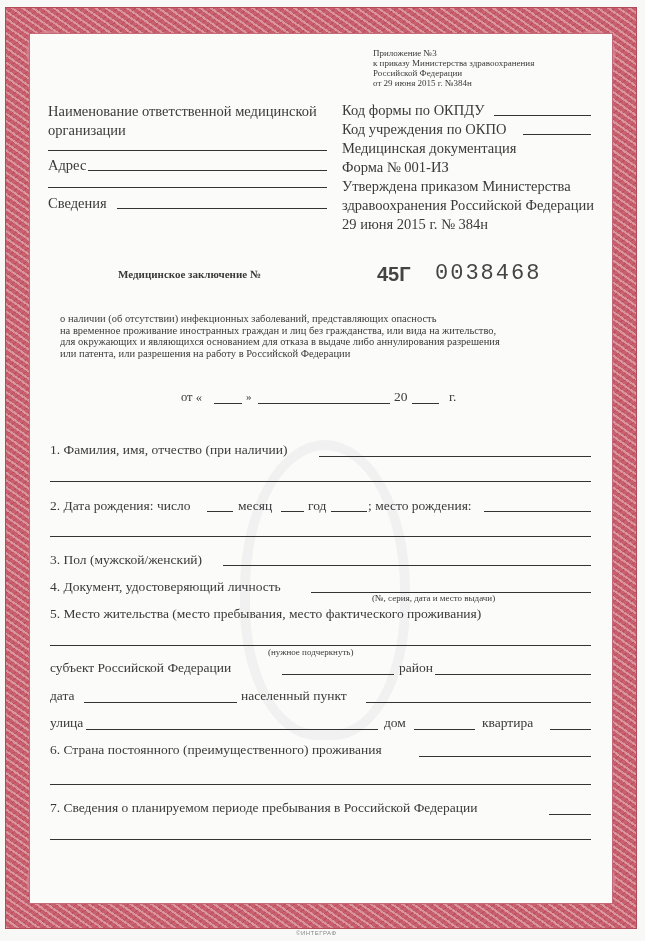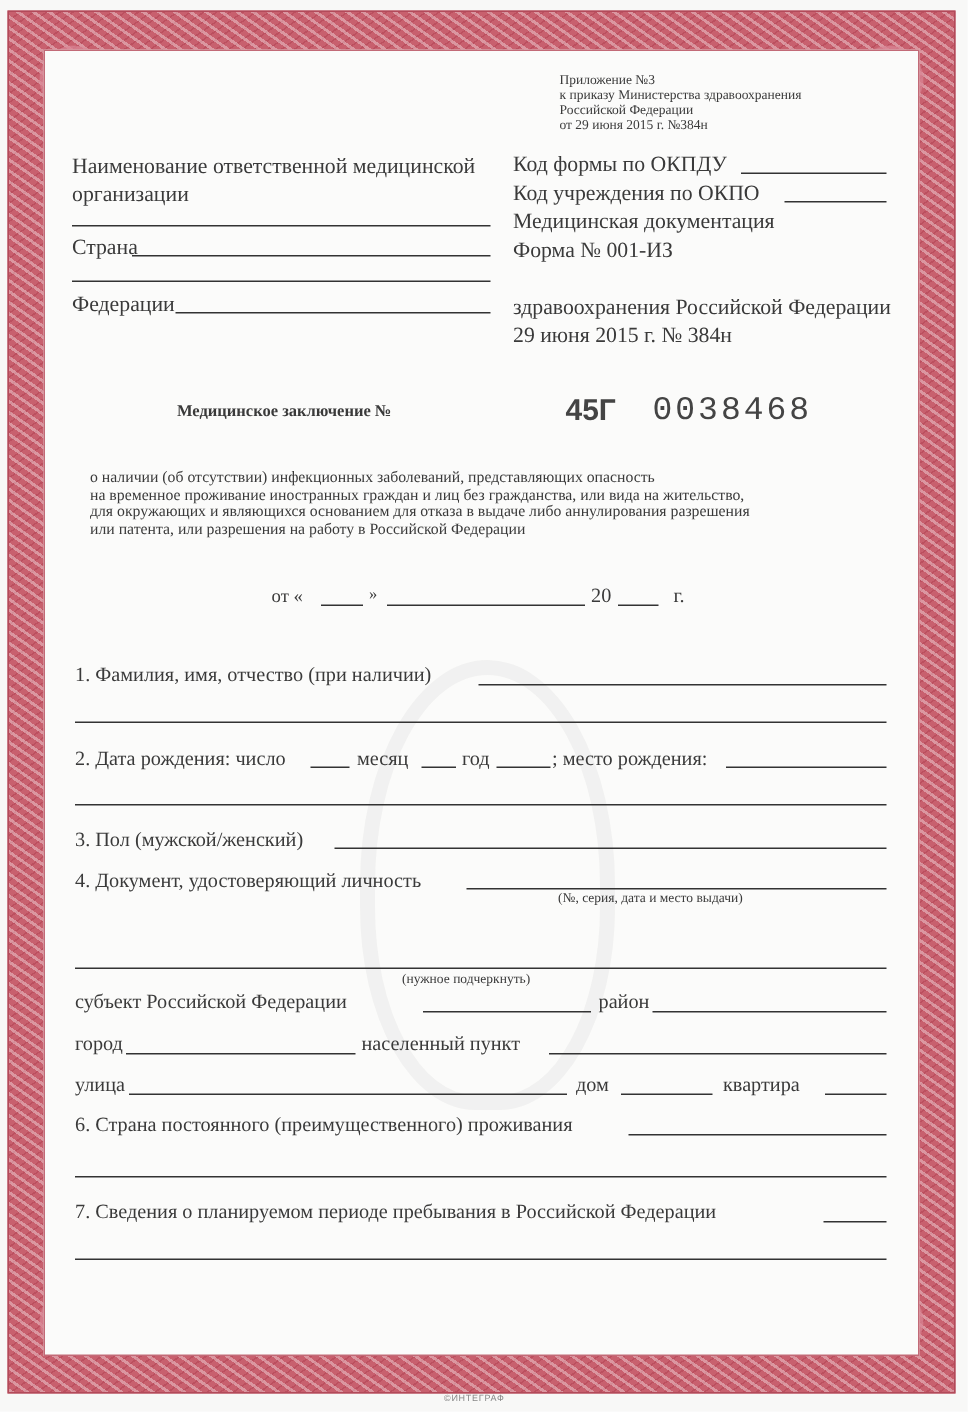--- a/index.html
+++ b/index.html
@@ -75,32 +75,33 @@
   <div class="txt appendix">
     <div>Приложение №3</div>
     <div>к приказу Министерства здравоохранения</div>
     <div>Российской Федерации</div>
     <div>от 29 июня 2015 г. №384н</div>
   </div>
 
   <div class="txt lhead" style="left:48px; top:101px;font-family:Liberation Serif, serif;">Наименование ответственной медицинской</div>
   <div class="txt lhead" style="left:48px; top:120px;">организации</div>
   <div class="line" style="left:48px; top:150px; width:279px;"></div>
-  <div class="txt lhead" style="left:48px; top:155px;">Страна</div>
+  <div class="txt lhead" style="left:48px; top:155px;">Адрес</div>
   <div class="line" style="left:88px; top:170px; width:239px;"></div>
   <div class="line" style="left:48px; top:187px; width:279px;"></div>
-  <div class="txt lhead" style="left:48px; top:193px;">Федерации</div>
+  <div class="txt lhead" style="left:48px; top:193px;">Сведения</div>
   <div class="line" style="left:117px; top:208px; width:210px;"></div>
 
   <div class="txt rhead" style="left:342px; top:101px;">Код формы по ОКПДУ</div>
   <div class="line" style="left:494px; top:115px; width:97px;"></div>
   <div class="txt rhead" style="left:342px; top:120px;">Код учреждения по ОКПО</div>
   <div class="line" style="left:523px; top:134px; width:68px;"></div>
   <div class="txt rhead" style="left:342px; top:139px;">Медицинская документация</div>
   <div class="txt rhead" style="left:342px; top:158px;">Форма № 001-ИЗ</div>
+  <div class="txt rhead" style="left:342px; top:177px;">Утверждена приказом Министерства</div>
   <div class="txt rhead" style="left:342px; top:196px;">здравоохранения Российской Федерации</div>
   <div class="txt rhead" style="left:342px; top:215px;">29 июня 2015 г. № 384н</div>
 
   <div class="txt title">Медицинское заключение №</div>
   <div class="txt series">45Г</div>
   <div class="txt number">0038468</div>
 
   <div class="txt subtitle">
     <div>о наличии (об отсутствии) инфекционных заболеваний, представляющих опасность</div>
     <div>на временное проживание иностранных граждан и лиц без гражданства, или вида на жительство,</div>
@@ -130,29 +131,30 @@
   <div class="line" style="left:484px; top:511px; width:107px;"></div>
   <div class="line" style="left:50px; top:536px; width:541px;"></div>
 
   <div class="txt body" style="left:50px; top:552px;">3. Пол (мужской/женский)</div>
   <div class="line" style="left:223px; top:565px; width:368px;"></div>
 
   <div class="txt body" style="left:50px; top:579px;">4. Документ, удостоверяющий личность</div>
   <div class="line" style="left:311px; top:592px; width:280px;"></div>
   <div class="txt small" style="left:372px; top:593px;">(№, серия, дата и место выдачи)</div>
 
+  <div class="txt body" style="left:50px; top:606px;">5. Место жительства (место пребывания, место фактического проживания)</div>
   <div class="line" style="left:50px; top:645px; width:541px;"></div>
   <div class="txt small" style="left:268px; top:647px;">(нужное подчеркнуть)</div>
 
   <div class="txt body" style="left:50px; top:660px;">субъект Российской Федерации</div>
   <div class="line" style="left:282px; top:674px; width:112px;"></div>
   <div class="txt body" style="left:399px; top:660px;">район</div>
   <div class="line" style="left:435px; top:674px; width:156px;"></div>
 
-  <div class="txt body" style="left:50px; top:688px;">город</div>
+  <div class="txt body" style="left:50px; top:688px;">дата</div>
   <div class="line" style="left:84px; top:702px; width:153px;"></div>
   <div class="txt body" style="left:241px; top:688px;">населенный пункт</div>
   <div class="line" style="left:366px; top:702px; width:225px;"></div>
 
   <div class="txt body" style="left:50px; top:715px;">улица</div>
   <div class="line" style="left:86px; top:729px; width:292px;"></div>
   <div class="txt body" style="left:384px; top:715px;">дом</div>
   <div class="line" style="left:414px; top:729px; width:61px;"></div>
   <div class="txt body" style="left:482px; top:715px;">квартира</div>
   <div class="line" style="left:550px; top:729px; width:41px;"></div>

